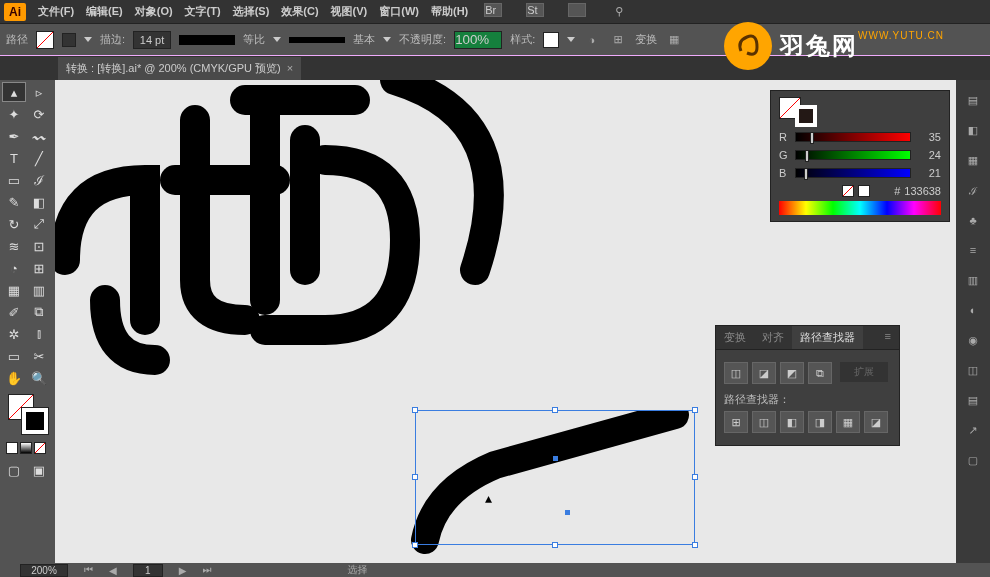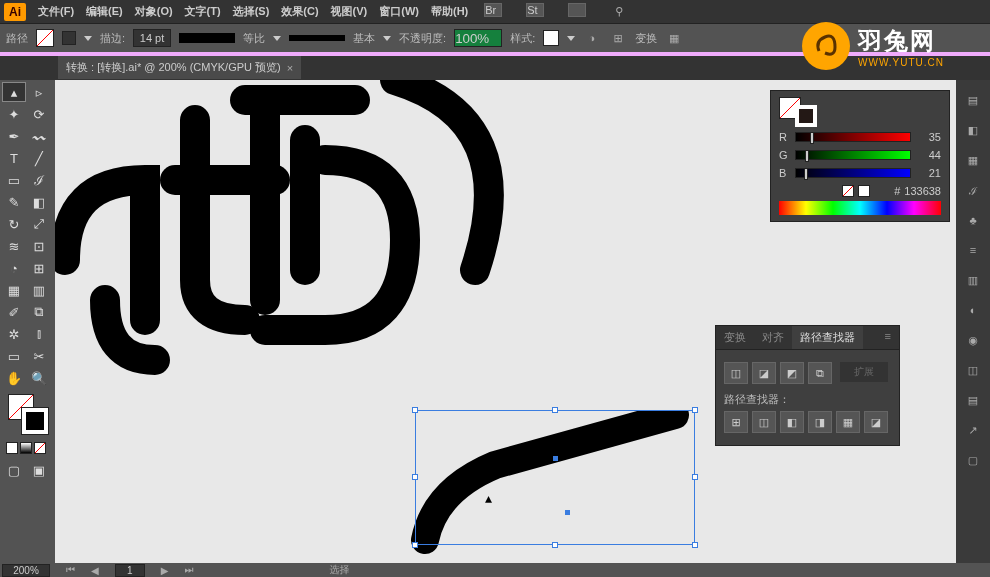--- a/index.html
+++ b/index.html
@@ -6,34 +6,34 @@
 body { background: #2a2a2a; width: 990px; height: 577px; overflow: hidden; position: relative; color: #ccc; font-size: 11px; }
 
 
 .menubar { height: 24px; background: #333; display: flex; align-items: center; padding: 0 4px; border-bottom: 1px solid #222; }
 .ai-logo { width: 22px; height: 18px; background: #ff9a00; color: #330000; font-weight: bold; display: flex; align-items: center; justify-content: center; font-size: 12px; margin-right: 6px; border-radius: 2px; }
 .menu-item { padding: 0 6px; color: #ccc; cursor: pointer; font-weight: bold; }
 .menu-extras { display: flex; gap: 24px; margin-left: 10px; }
 .menu-extra-box { width: 18px; height: 14px; background: #555; border: 1px solid #666; }
 
 
-.controlbar { height: 32px; background: #535353; display: flex; align-items: center; padding: 0 6px; gap: 8px; border-bottom: 4px solid #f0abfc; }
+.controlbar { height: 32px; background: #535353; display: flex; align-items: center; padding: 0 6px; gap: 8px; border-bottom: 1px solid #f0abfc; }
 .controlbar .label { color: #bbb; font-size: 11px; }
 .swatch-diag { width: 18px; height: 18px; background: linear-gradient(to bottom right, #fff 0 48%, red 48% 52%, #fff 52%); border: 1px solid #222; }
 .small-box { width: 14px; height: 14px; border: 1px solid #222; background: #333; }
 .pt-input { width: 38px; height: 18px; background: #333; color: #ccc; border: 1px solid #222; text-align: center; font-size: 11px; }
 .stroke-preview { width: 56px; height: 10px; background: linear-gradient(to right, #000 0, #000 100%); }
 .stroke-preview.thin { height: 6px; }
 .dropdown-arrow { width: 0; height: 0; border-left: 4px solid transparent; border-right: 4px solid transparent; border-top: 5px solid #ccc; }
 .opacity-input { width: 48px; height: 18px; background: #15803d; color: #ccc; border: 1px solid #222; text-align: left; }
 .style-box { width: 16px; height: 16px; background: #fff; border: 1px solid #222; }
 .ctrl-icon { width: 18px; height: 18px; display: flex; align-items: center; justify-content: center; color: #aaa; }
 
 
-.tabbar { height: 24px; background: #333; display: flex; align-items: flex-start; padding-left: 58px; }
+.tabbar { height: 24px; background: #333; display: flex; align-items: center; padding-left: 58px; }
 .doc-tab { background: #4a4a4a; padding: 4px 8px; color: #ccc; font-size: 11px; display: flex; align-items: center; gap: 6px; }
 .tab-close { color: #aaa; cursor: pointer; }
 
 
 .workspace { position: absolute; top: 80px; left: 0; right: 0; bottom: 14px; display: flex; }
 
 
 .toolbox { width: 55px; background: #535353; display: flex; flex-direction: column; gap: 2px; padding: 2px; }
 .tool-row { display: flex; gap: 1px; }
 .tool { width: 24px; height: 20px; display: flex; align-items: center; justify-content: center; color: #ddd; cursor: pointer; position: relative; font-size: 13px; }
@@ -76,26 +76,26 @@
 .panel-tab { padding: 4px 8px; color: #888; cursor: pointer; font-size: 11px; }
 .panel-tab.active { color: #ddd; background: #3f3f3f; }
 .panel-body { padding: 8px; }
 .mode-btn-row { display: flex; gap: 4px; margin: 4px 0; }
 .mode-btn { width: 24px; height: 22px; background: #555; border: 1px solid #666; display: flex; align-items: center; justify-content: center; cursor: pointer; }
 .expand-btn { width: 48px; height: 20px; background: #333; color: #666; font-size: 10px; display: flex; align-items: center; justify-content: center; margin-left: 4px; }
 
 
 .watermark { position: absolute; top: 22px; right: 46px; display: flex; align-items: center; gap: 8px; }
 .wm-icon { width: 48px; height: 48px; background: #ffa500; border-radius: 50%; display: flex; align-items: center; justify-content: center; }
-.wm-text { display: flex; flex-direction: column; }
+.wm-text { display: flex; flex-direction: row; }
 .wm-title { color: #fff; font-size: 24px; font-weight: bold; letter-spacing: 2px; }
 .wm-url { color: #ffa500; font-size: 10px; letter-spacing: 1px; }
 
 
-.statusbar { position: absolute; bottom: 0; left: 0; right: 0; height: 14px; background: #535353; display: flex; align-items: center; padding: 0 2px; gap: 16px; color: #aaa; font-size: 10px; }
+.statusbar { position: absolute; bottom: 0; left: 0; right: 0; height: 14px; background: #535353; display: flex; align-items: center; padding: 0 20px; gap: 16px; color: #aaa; font-size: 10px; }
 .zoom-input { width: 48px; height: 13px; background: #333; color: #ccc; border: 1px solid #222; text-align: center; font-size: 10px; }
 </style>
 </head>
 <body>
 
 <div class="menubar">
   <div class="ai-logo">Ai</div>
   <div class="menu-item">文件(F)</div>
   <div class="menu-item">编辑(E)</div>
   <div class="menu-item">对象(O)</div>
@@ -283,21 +283,21 @@
     <div class="slider-track slider-r">
         <div class="slider-handle" style="left:12%"></div>
       </div>
     <span class="chan-val">35</span>
   </div>
   <div class="color-row">
     <span class="channel-label">G</span>
     <div class="slider-track slider-g">
         <div class="slider-handle" style="left:8%"></div>
       </div>
-    <span class="chan-val">44</span>
+    <span class="chan-val">24</span>
   </div>
   <div class="color-row">
     <span class="channel-label">B</span>
     <div class="slider-track slider-b">
         <div class="slider-handle" style="left:7%"></div>
       </div>
     <span class="chan-val">21</span>
   </div>
   <div class="hex-row">
     <div style="display:flex;gap:4px;align-items:center">

